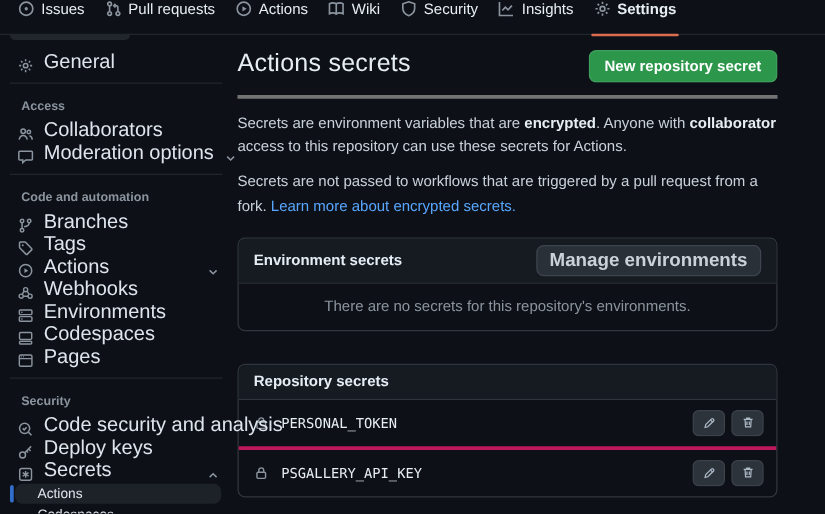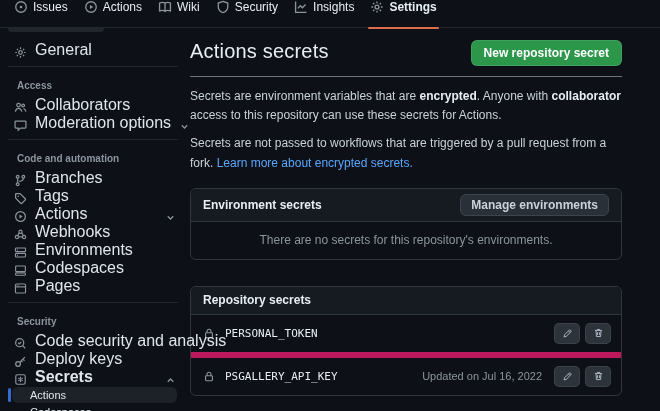--- a/index.html
+++ b/index.html
@@ -21,47 +21,47 @@
   .nav-item.active::after{content:"";position:absolute;left:6px;right:6px;bottom:-1px;height:2px;border-radius:2px;background:var(--nav-underline);}
 
   .layout{display:flex;height:383px;}
 
   
   .sidebar{width:186px;flex:none;padding-top:13px;position:relative;}
   .scroll-fragment{position:absolute;top:0;left:8px;width:96px;height:4px;background:rgba(177,186,196,.12);border-radius:0 0 6px 6px;}
   .side-item{display:flex;align-items:flex-end;gap:8px;height:18px;padding:0 10px 0 14px;font-size:16px;color:#dfe5ec;cursor:pointer;white-space:nowrap;}
   .side-item .sico{color:#8b949e;display:flex;flex:none;}
   .side-item .chev{margin-left:auto;color:#8b949e;display:flex;}
-  .side-item.bold{font-weight:700;}
+  .side-item.bold{font-weight:400;}
   .side-label{font-size:10px;font-weight:700;color:#8b949e;padding:7px 0 5px 17px;}
   .side-divider{height:1px;background:#21262d;margin:7px 8px 6px 8px;}
   .side-subitem{position:relative;display:flex;align-items:center;height:16px;margin:1px 9px 1px 12px;padding-left:18px;border-radius:6px;font-size:11px;color:#dfe5ec;cursor:pointer;}
   .side-subitem.selected{background:#1d2229;}
   .side-subitem.selected::before{content:"";position:absolute;left:-4px;top:1px;bottom:1px;width:3px;border-radius:2px;background:var(--selected-bar);}
 
   
   .main{width:432px;margin-left:4px;padding-top:12px;}
-  .main-header{display:flex;justify-content:space-between;align-items:flex-start;padding-bottom:10px;border-bottom:1px solid #737373;}
+  .main-header{display:flex;justify-content:space-between;align-items:flex-start;padding-bottom:10px;border-bottom:3px solid #737373;}
   .page-title{font-size:20px;font-weight:400;color:#e6edf3;letter-spacing:.2px;}
   .btn-green{background:var(--accent-green);border:1px solid rgba(240,246,252,.1);color:#fff;font-size:12px;font-weight:700;padding:5px 12px;border-radius:6px;cursor:pointer;font-family:inherit;}
   .desc{margin-top:10px;}
   .desc p{font-size:12px;line-height:1.6;color:#c9d1d9;margin-bottom:9px;}
   .desc b{color:#e6edf3;}
   .desc a{color:var(--link-blue);text-decoration:none;cursor:pointer;}
 
   .box{border:1px solid #30363d;border-radius:6px;background:#0d1117;}
   .box.env{margin-top:15px;}
   .box.repo{margin-top:26px;}
   .box-header{background:#161b22;border-bottom:1px solid #30363d;border-radius:6px 6px 0 0;padding:5px 12px;display:flex;justify-content:space-between;align-items:center;min-height:28px;}
   .box-title{font-size:12px;font-weight:700;color:#e6edf3;}
-  .btn-gray{background:#2a3038;border:1px solid #3d444d;color:#c9d1d9;font-size:12px;font-weight:700;padding:3px 10px;border-radius:6px;cursor:pointer;font-family:inherit;}
+  .btn-gray{background:#2a3038;border:1px solid #3d444d;color:#c9d1d9;font-size:15px;font-weight:700;padding:3px 10px;border-radius:6px;cursor:pointer;font-family:inherit;}
   .empty-msg{text-align:center;color:#8b949e;font-size:12px;padding:11px 8px 12px;}
 
   .secret-row{display:flex;align-items:center;padding:8px 10px 8px 12px;}
-  .secret-row + .secret-row{border-top:6px solid #be185d;text-align:center;}
+  .secret-row + .secret-row{border-top:3px solid #be185d;text-align:center;}
   .lock{color:#8b949e;display:flex;flex:none;}
   .secret-name{font-family:"DejaVu Sans Mono","Liberation Mono",monospace;font-size:11px;color:#e6edf3;margin-left:10px;}
   .row-right{margin-left:auto;display:flex;align-items:center;gap:5px;}
   .updated{color:#8b949e;font-size:11px;margin-right:7px;}
   .icon-btn{width:26px;height:21px;background:#2d333b;border:1px solid rgba(240,246,252,.08);border-radius:5px;display:flex;align-items:center;justify-content:center;color:#adbac7;cursor:pointer;}
 
   svg{display:block;}
 </style>
 </head>
 <body>
@@ -70,20 +70,32 @@
 
   <div class="topnav">
     <div class="nav-item">
       <span class="nico">
           <svg width="14" height="14" viewBox="0 0 16 16" fill="none" stroke="currentColor" stroke-width="1.5">
             <circle cx="8" cy="8" r="6"></circle>
             <circle cx="8" cy="8" r="1.5" fill="currentColor" stroke="none"></circle>
           </svg>
         </span>
       <span>Issues</span>
+    </div>
+    <div class="nav-item">
+      <span class="nico">
+          <svg width="14" height="14" viewBox="0 0 16 16" fill="none" stroke="currentColor" stroke-width="1.5">
+            <circle cx="4.2" cy="3.6" r="1.7"></circle>
+            <circle cx="4.2" cy="12.4" r="1.7"></circle>
+            <circle cx="11.8" cy="12.4" r="1.7"></circle>
+            <path d="M4.2 5.3v5.4M11.8 10.7V7.2a2 2 0 0 0-2-2H8.2"></path>
+            <path d="m9.6 3.4-1.6 1.8 1.6 1.7"></path>
+          </svg>
+        </span>
+      <span>Pull requests</span>
     </div>
     <div class="nav-item">
       <span class="nico">
           <svg width="14" height="14" viewBox="0 0 16 16" fill="none" stroke="currentColor" stroke-width="1.5">
             <circle cx="8" cy="8" r="6"></circle>
             <path d="M6.8 5.6v4.8L10.6 8z" fill="currentColor" stroke="none"></path>
           </svg>
         </span>
       <span>Actions</span>
     </div>
@@ -344,21 +356,20 @@
 
         <div class="secret-row">
           <span class="lock">
               <svg width="12" height="13" viewBox="0 0 16 16" fill="none" stroke="currentColor" stroke-width="1.5">
                 <rect x="3.4" y="7" width="9.2" height="6.6" rx="1.2"></rect>
                 <path d="M5.4 7V5a2.6 2.6 0 0 1 5.2 0v2"></path>
               </svg>
             </span>
           <span class="secret-name">PSGALLERY_API_KEY</span>
           <span class="row-right">
-            <span class="updated">Updated on Jul 16, 2022</span>
             <span class="icon-btn">
                 <svg width="11" height="11" viewBox="0 0 16 16" fill="none" stroke="currentColor" stroke-width="1.4">
                   <path d="m3 13 .8-3.2 6.7-6.7a1.2 1.2 0 0 1 1.7 0l.7.7a1.2 1.2 0 0 1 0 1.7L6.2 12.2z"></path>
                   <path d="m9.3 4.3 2.4 2.4"></path>
                 </svg>
                 <span></span>
               </span>
             <span class="icon-btn">
                 <svg width="11" height="12" viewBox="0 0 16 16" fill="none" stroke="currentColor" stroke-width="1.4">
                   <path d="M2.8 4.3h10.4M6.3 4.3V2.8h3.4v1.5M4.4 4.3l.6 8.9h6l.6-8.9"></path>

